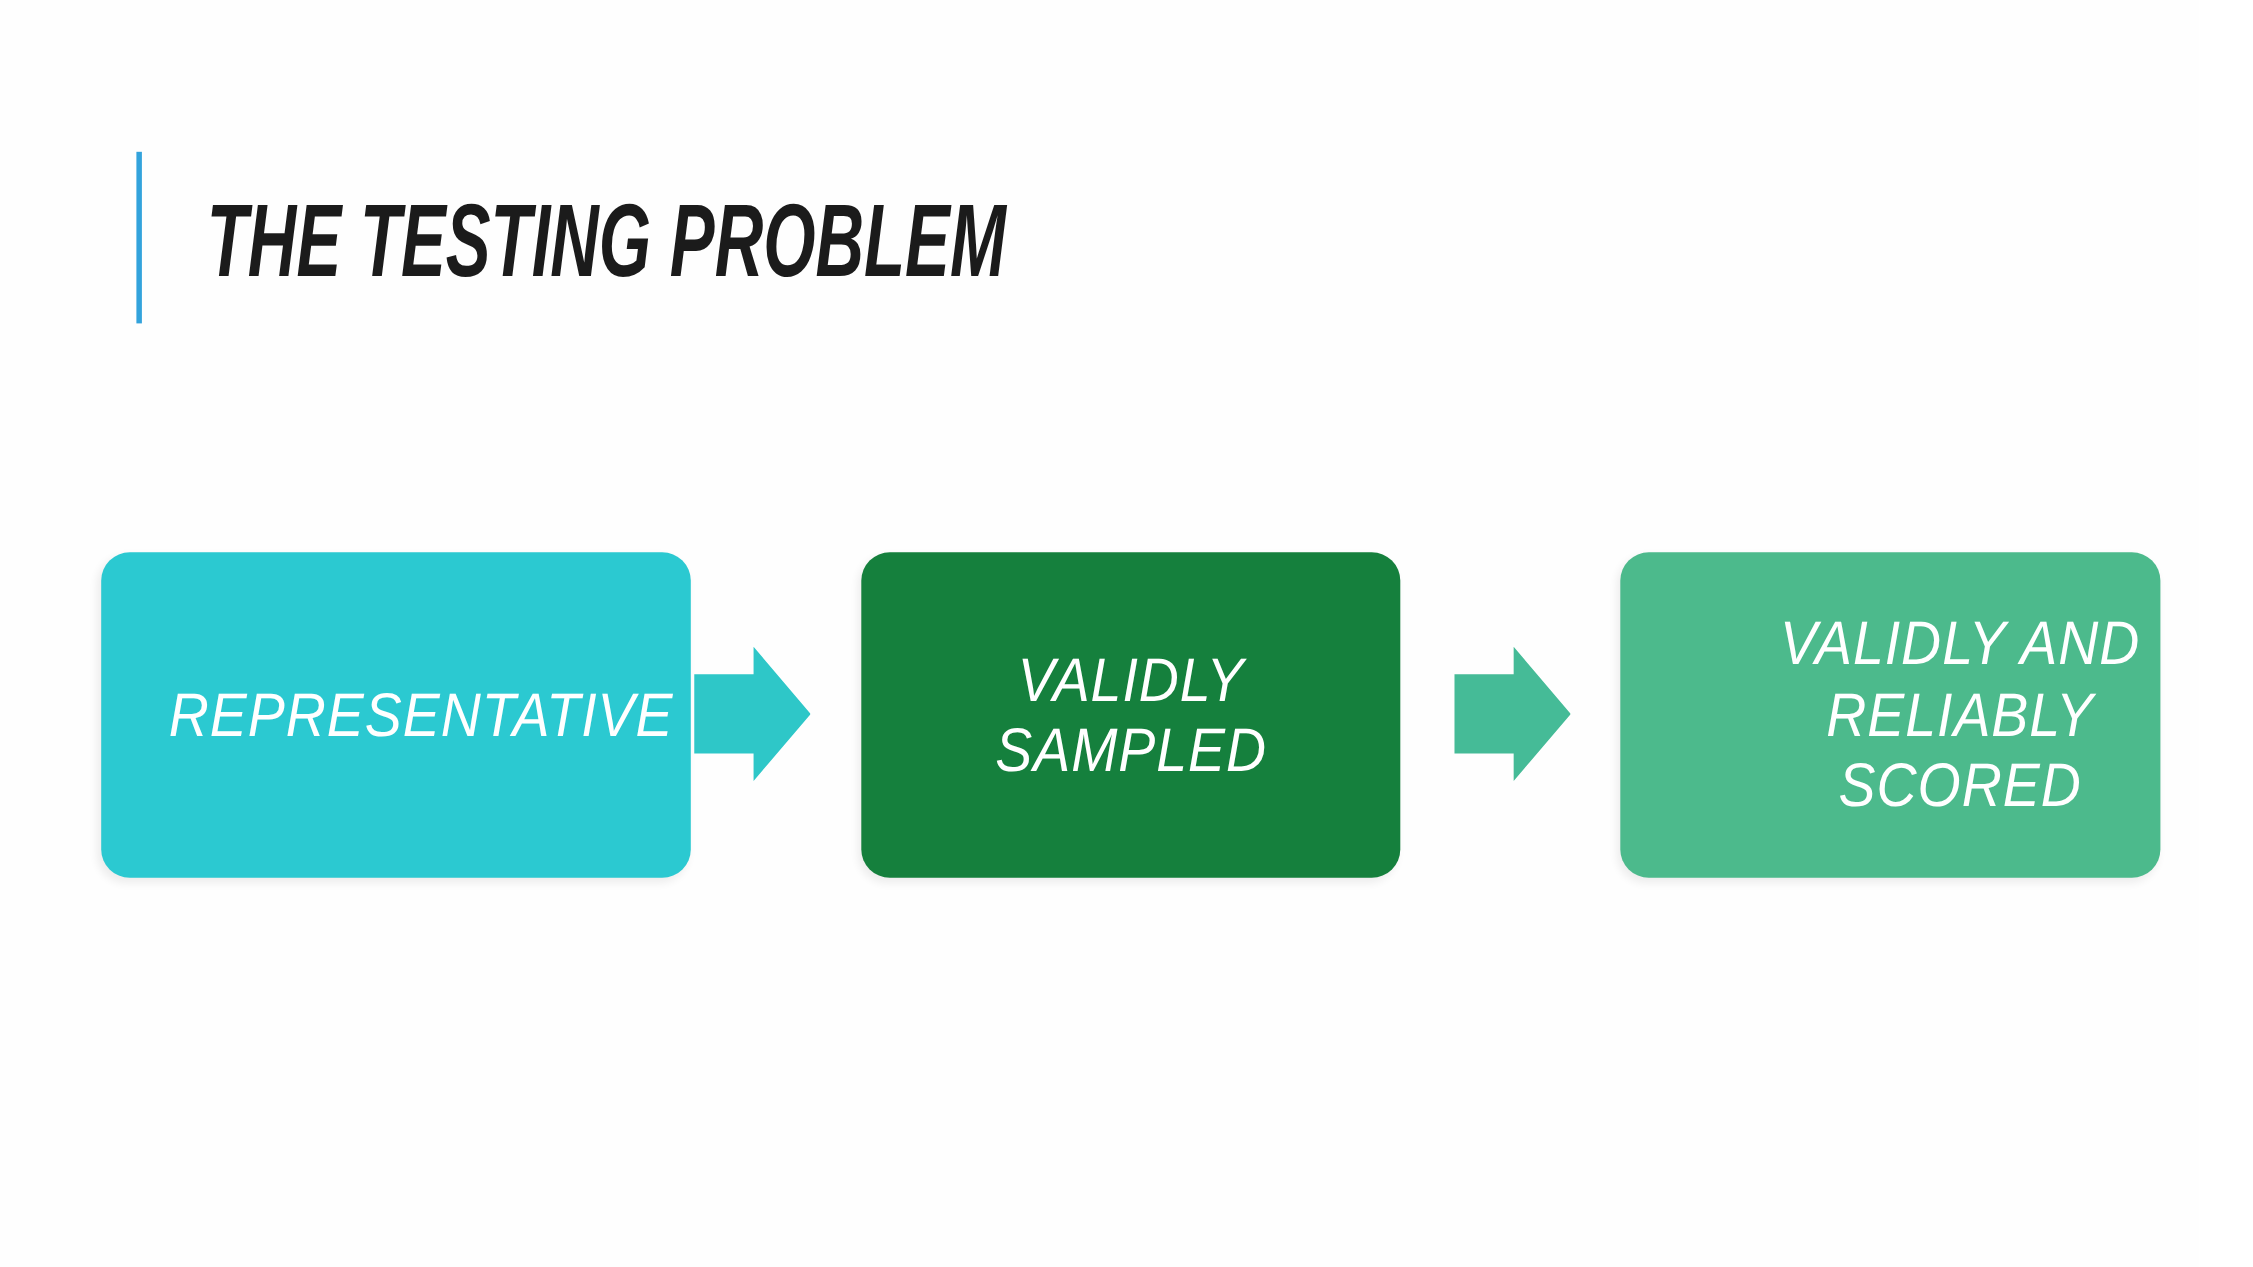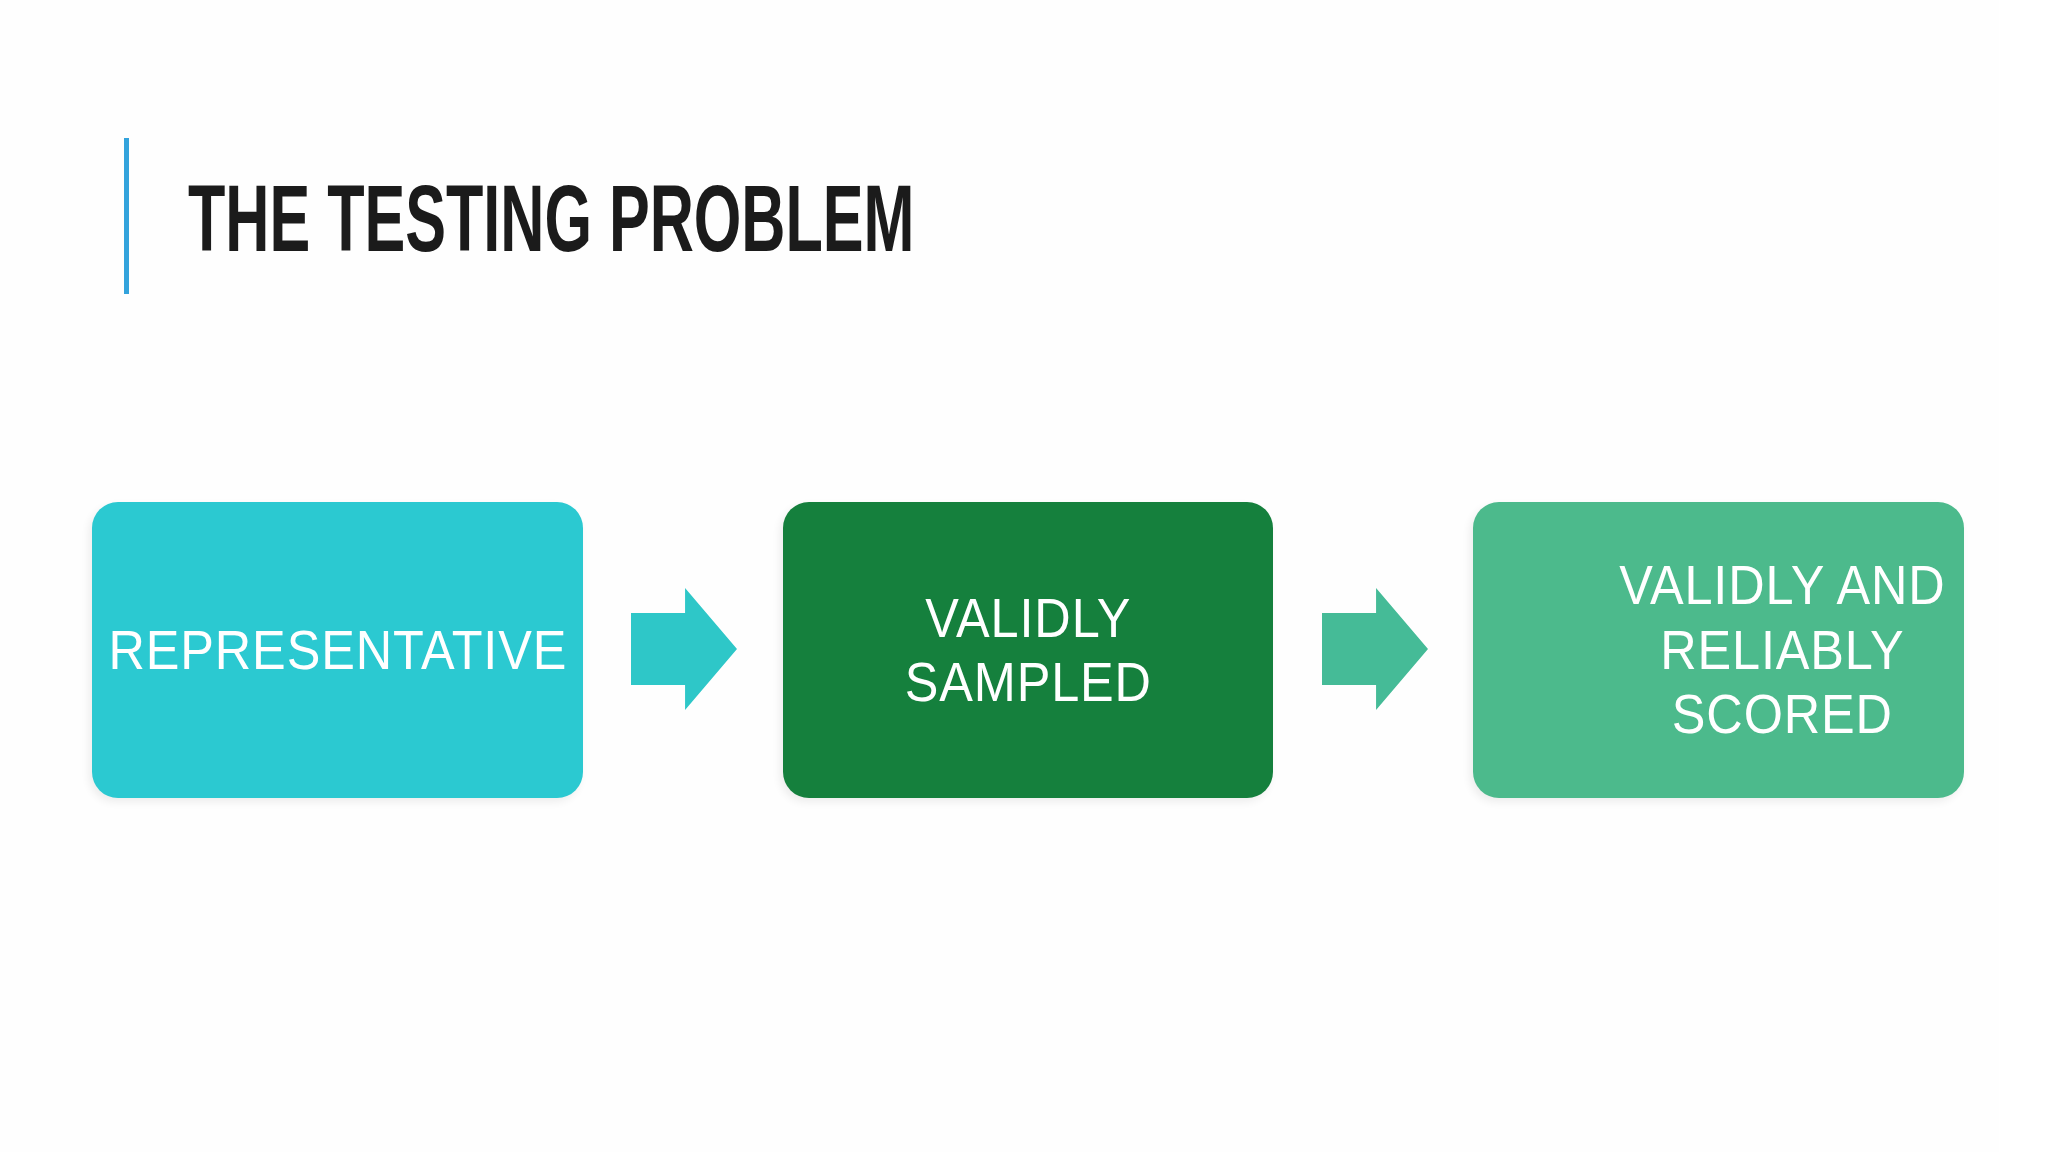--- a/index.html
+++ b/index.html
@@ -7,20 +7,21 @@
     padding: 0;
     background: #ffffff;
   }
   .slide {
     position: relative;
     width: 1999px;
     height: 1152px;
     background: #fefefe;
     overflow: hidden;
     font-family: "Liberation Sans", sans-serif;
+    font-style: italic;
   }
 
   
   .accent-bar {
     position: absolute;
     left: 124px;
     top: 138px;
     width: 5px;
     height: 156px;
     background: #33a3dc;
@@ -51,21 +52,21 @@
   .step {
     position: absolute;
     top: 502px;
     height: 296px;
     border-radius: 26px;
     display: flex;
     align-items: center;
     justify-content: center;
     box-shadow: -3px 4px 8px rgba(0, 0, 0, 0.07);
   }
-  .step-1 { left: 92px;   width: 491px; background: #2bc9d1; }
+  .step-1 { left: 92px;   width: 491px; background: #2bc9d1; padding-left: 45px; }
   .step-2 { left: 783px;  width: 490px; background: #37c5ad; }
   .step-3 { left: 1473px; width: 491px; background: #4cba8c; justify-content: flex-end; }
 
   .step-label {
     color: #ffffff;
     font-size: 56px;
     line-height: 1.15;
     letter-spacing: 1px;
     text-align: center;
     transform: scaleX(0.9);

